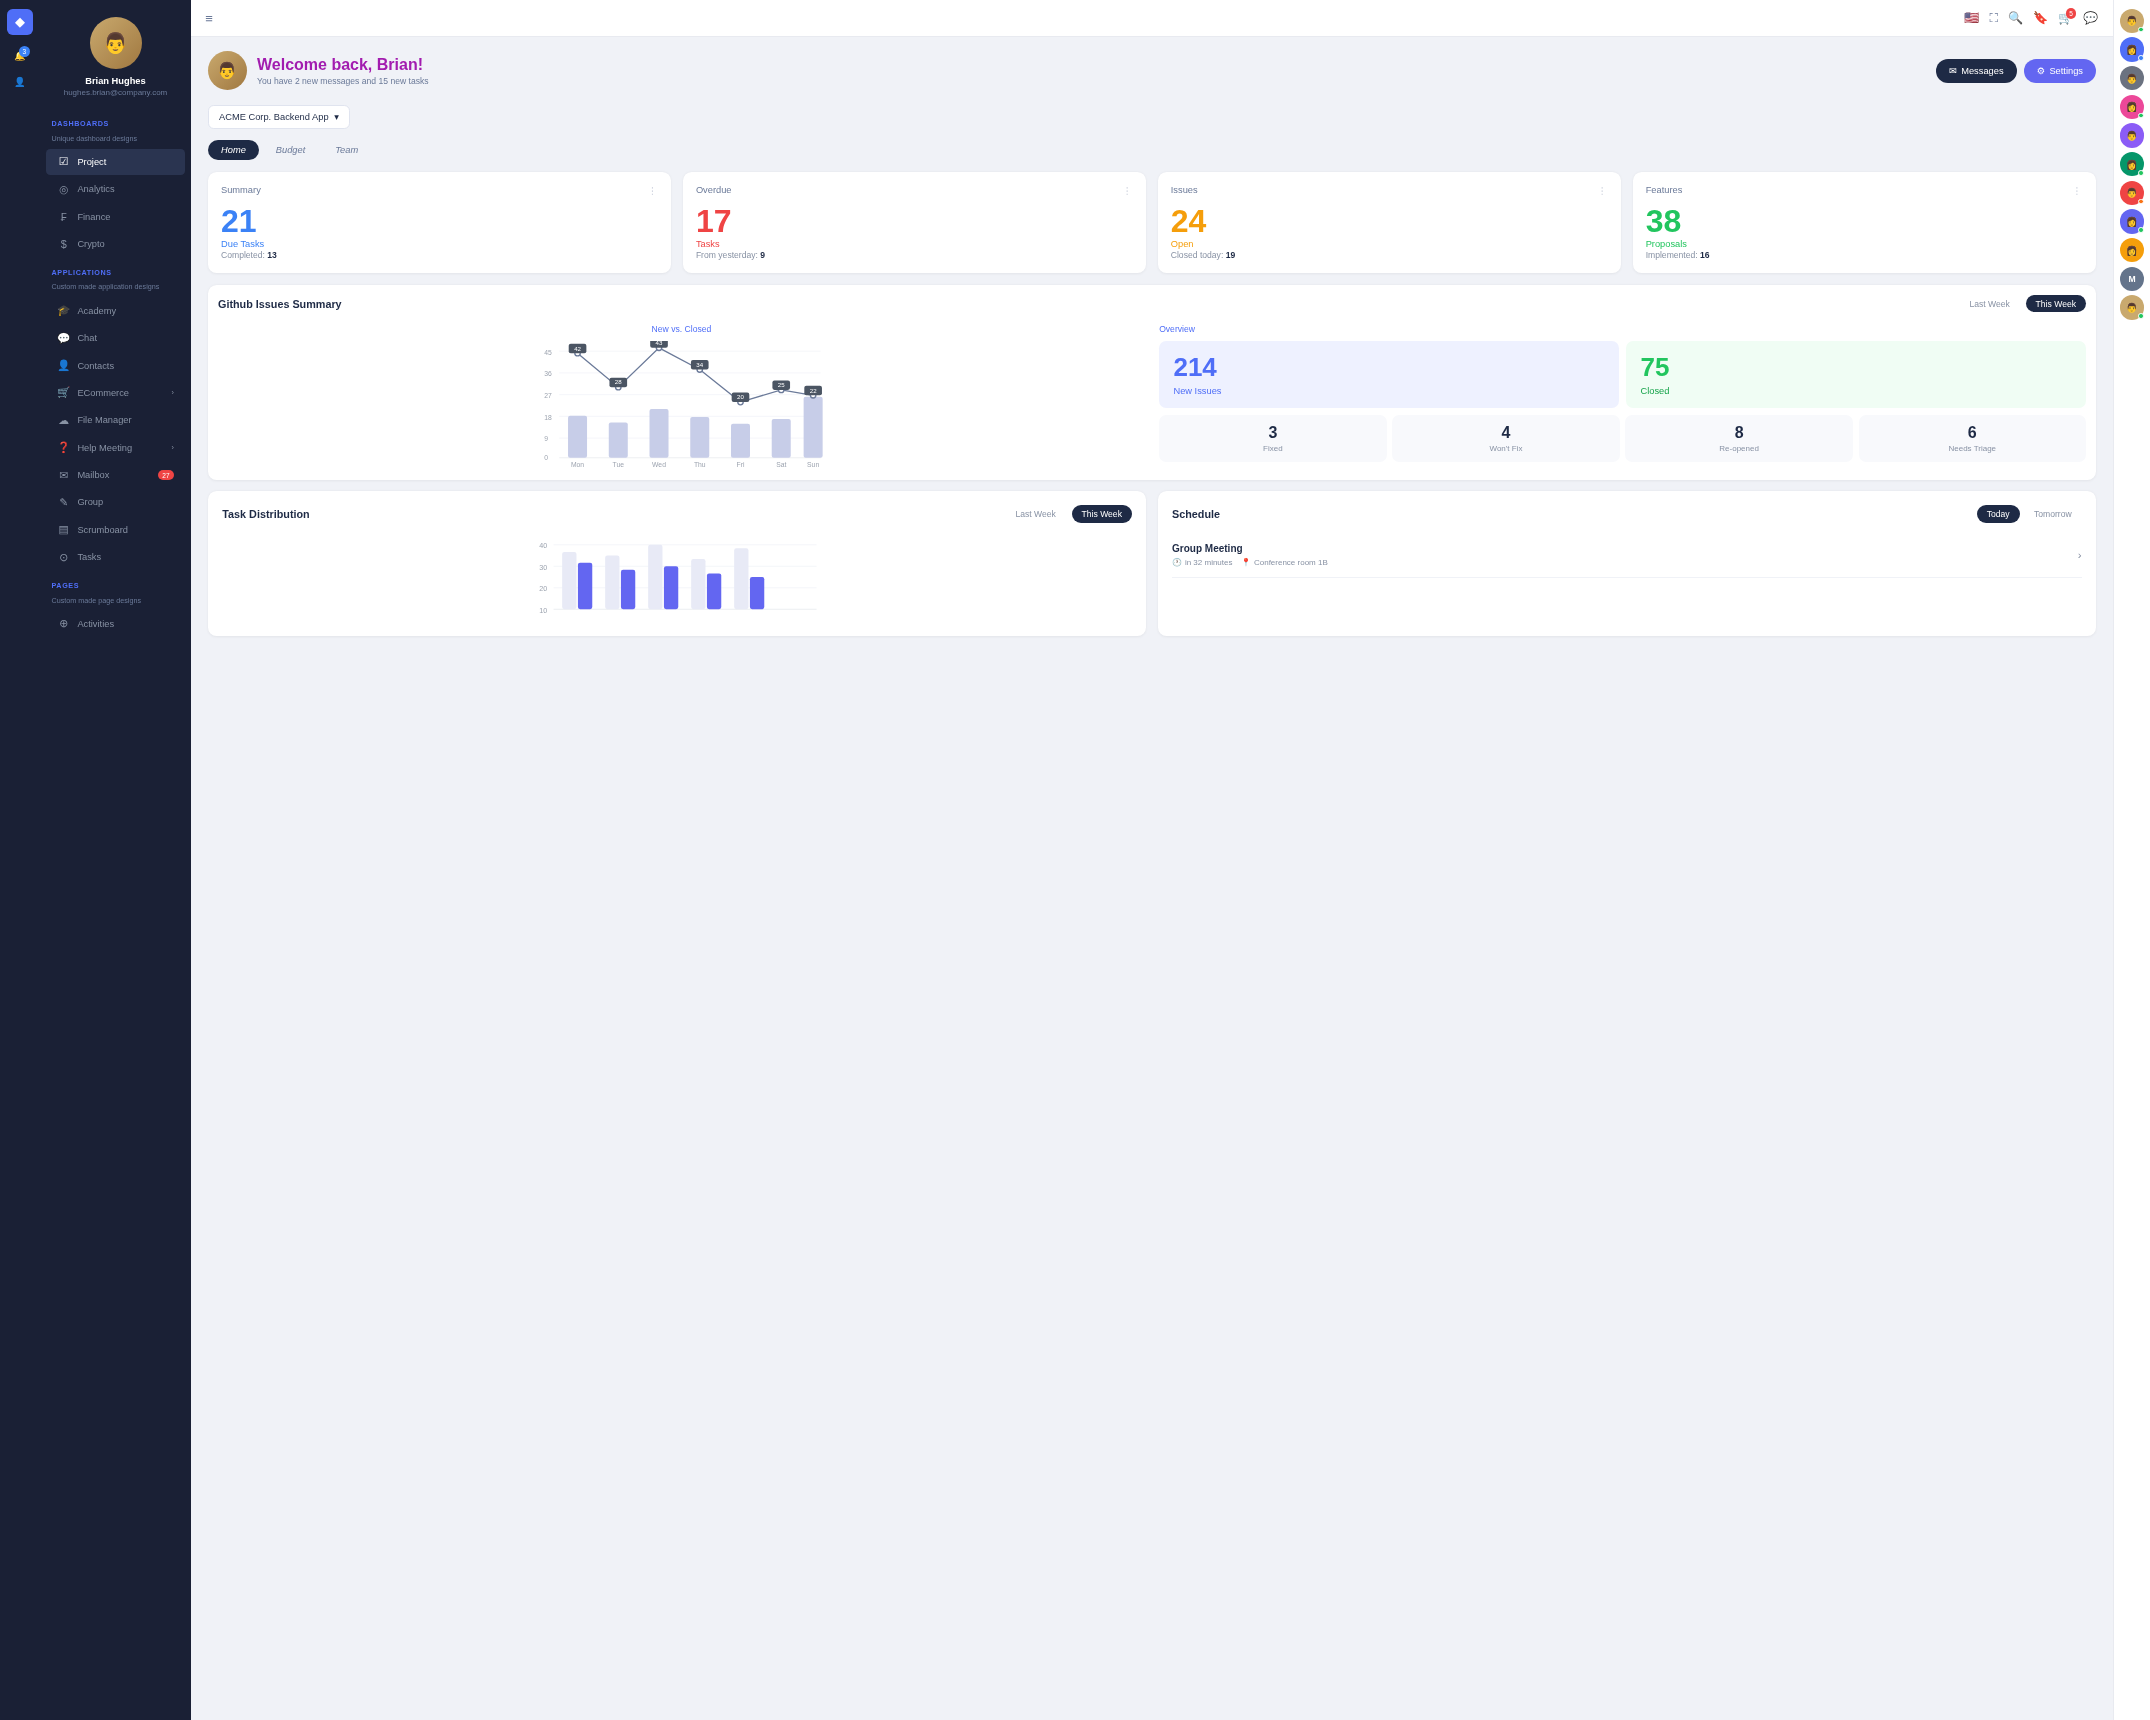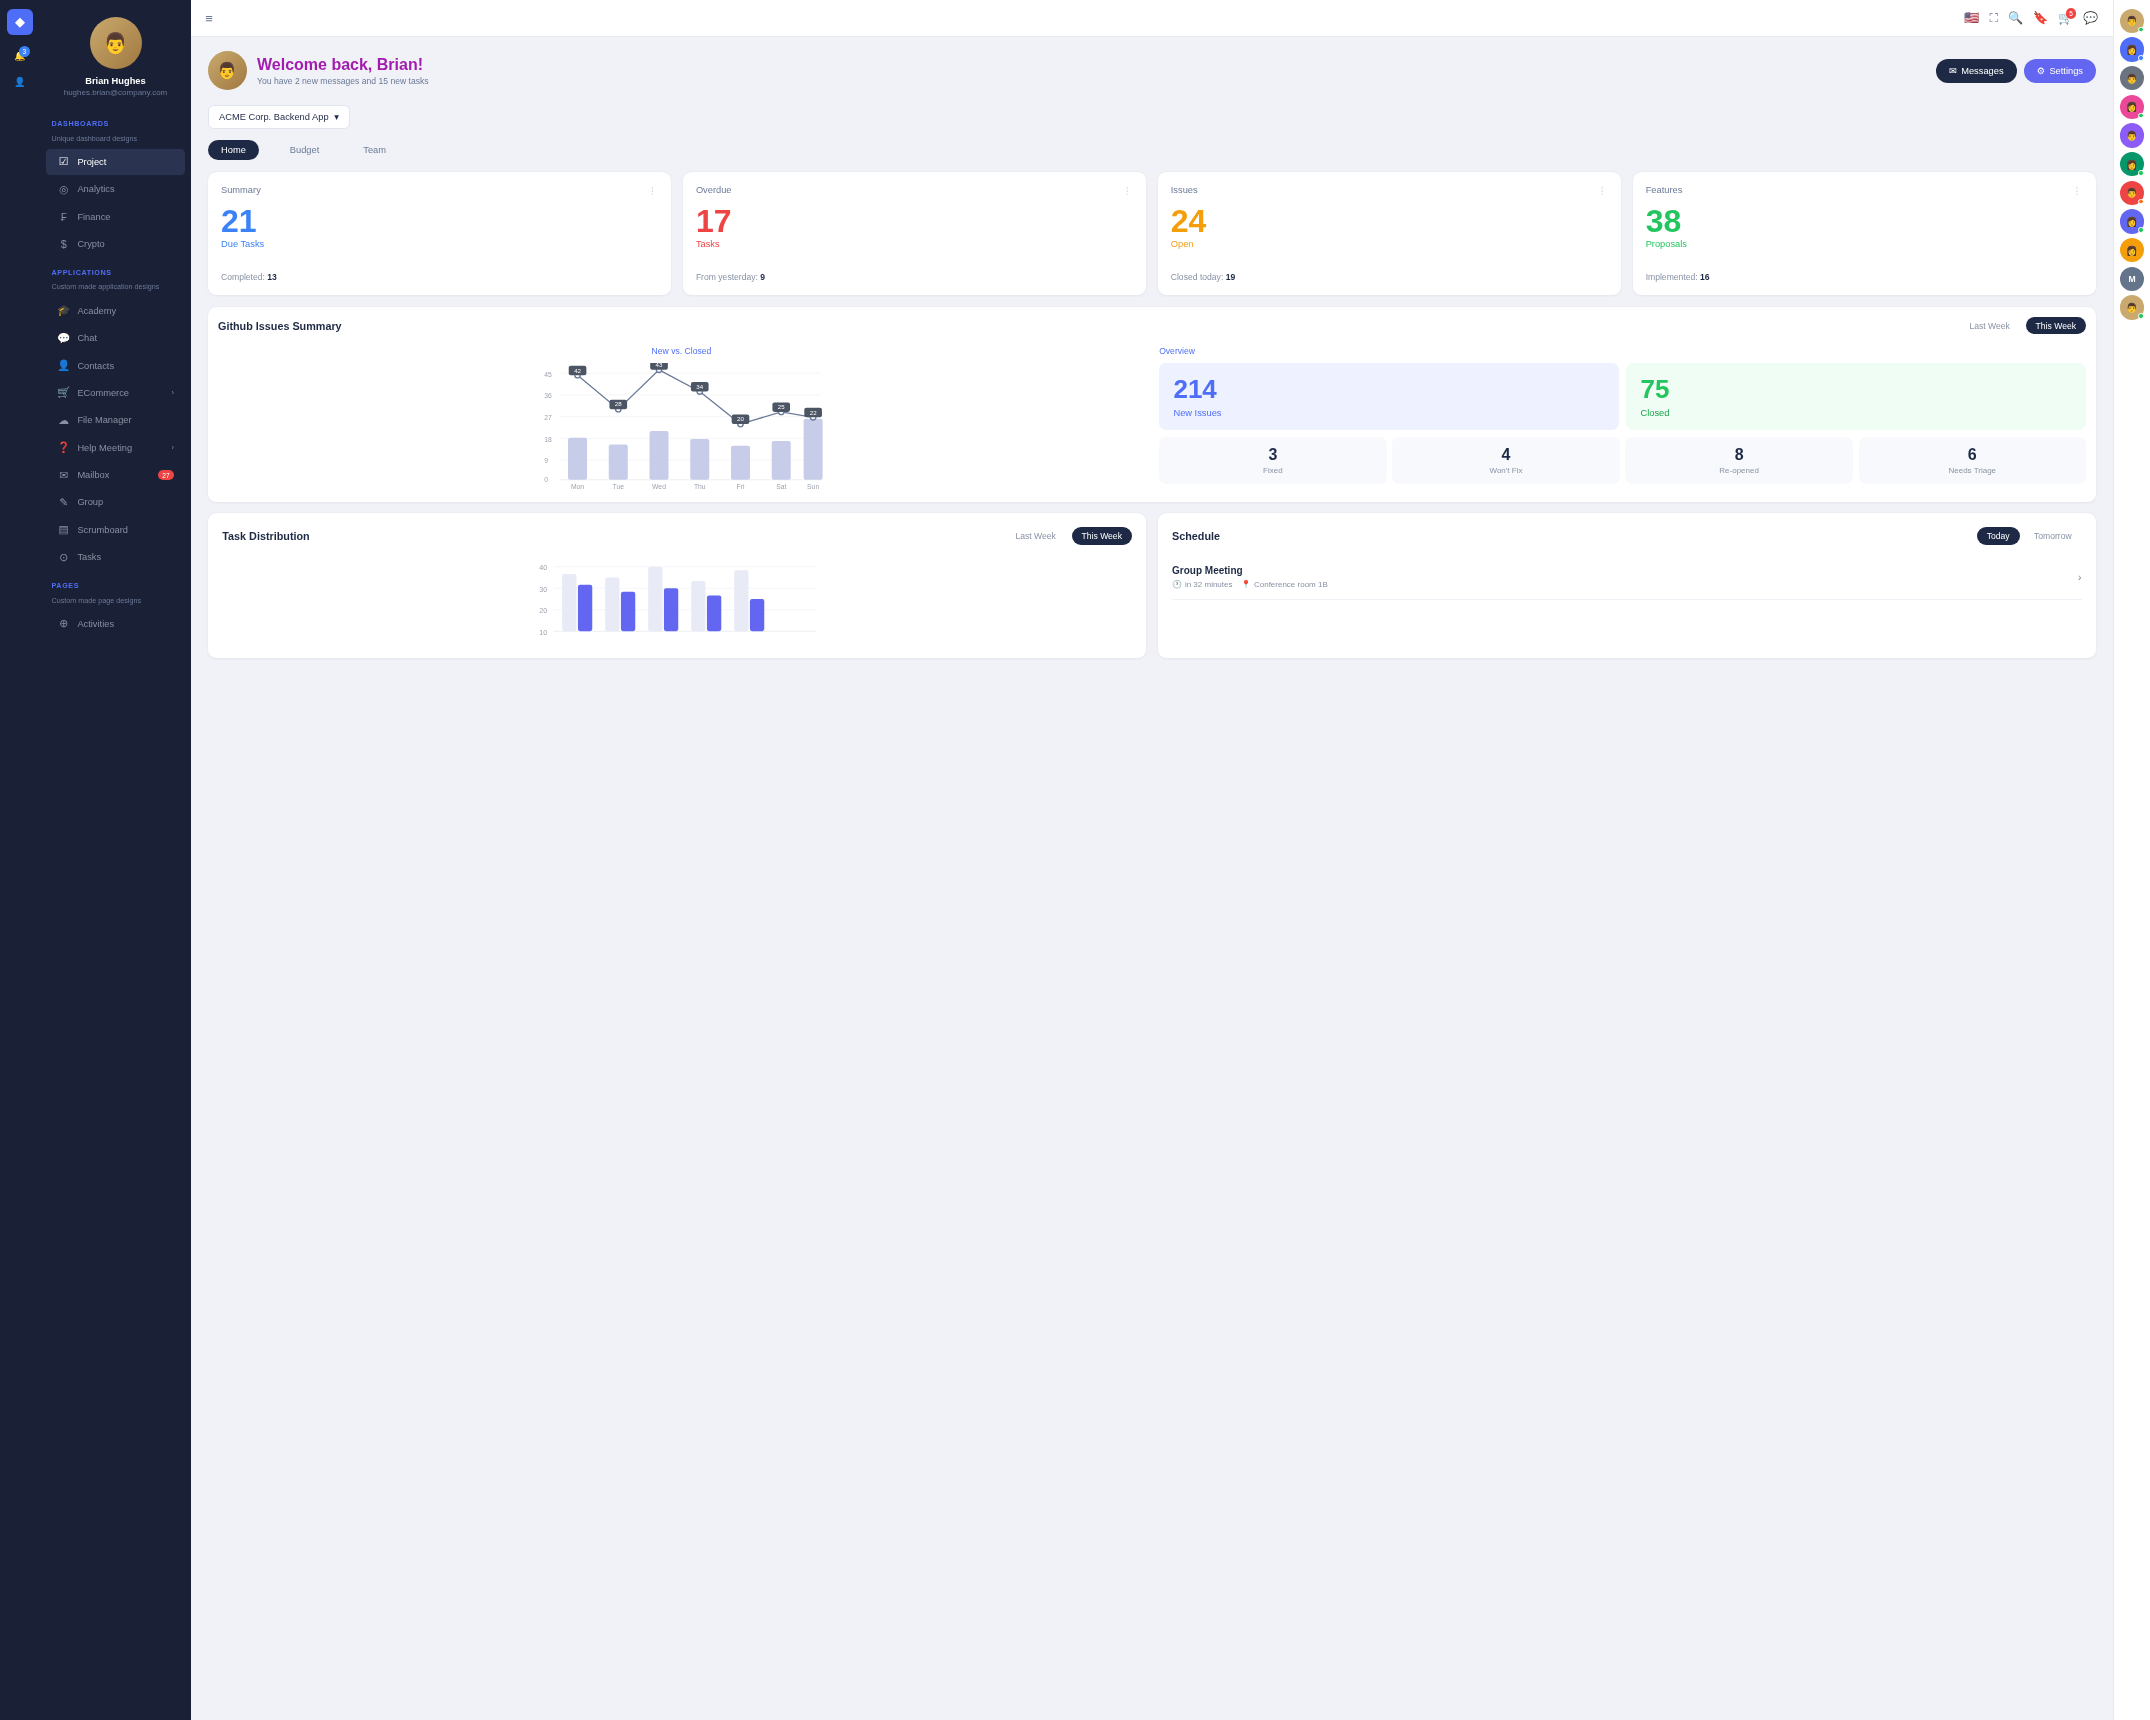--- a/index.html
+++ b/index.html
@@ -54,32 +54,32 @@
     .welcome-text h1 { font-size: 16px; font-weight: 700; color: #a21caf; }
     .welcome-text p { font-size: 8.6px; color: #6b7a99; margin-top: 2.2px; }
     .welcome-actions { margin-left: auto; display: flex; gap: 7.2px; }
     .btn-messages { background: #1e2a45; color: white; border: none; padding: 6.5px 13px; border-radius: 14.3px; font-size: 9.3px; cursor: pointer; display: flex; align-items: center; gap: 4.3px; font-weight: 500; }
     .btn-settings { background: #6366f1; color: white; border: none; padding: 6.5px 13px; border-radius: 14.3px; font-size: 9.3px; cursor: pointer; display: flex; align-items: center; gap: 4.3px; font-weight: 500; }
 
     
     .project-selector { display: inline-flex; align-items: center; gap: 5.7px; background: white; border: 0.7px solid #e0e4ef; border-radius: 5.7px; padding: 5.7px 10px; font-size: 9.3px; color: #1e2a45; cursor: pointer; margin-bottom: 11.5px; font-weight: 500; }
 
     
-    .tabs { display: flex; gap: 18px; margin-bottom: 11.5px; }
+    .tabs { display: flex; gap: 4px; margin-bottom: 11.5px; font-style: italic; }
     .tab { padding: 5px 13px; border-radius: 14.3px; font-size: 9.3px; cursor: pointer; color: #6b7a99; font-weight: 500; }
     .tab.active { background: #1e2a45; color: white; }
 
     
     .stats-row { display: grid; grid-template-columns: repeat(4, 1fr); gap: 11.5px; margin-bottom: 11.5px; }
     .stat-card { background: white; border-radius: 8.6px; padding: 13px; box-shadow: 0 0.7px 2.9px rgba(0,0,0,0.06); }
     .stat-card-header { display: flex; justify-content: space-between; align-items: center; margin-bottom: 8.6px; color: #6b7a99; font-size: 9.3px; font-weight: 500; }
     .stat-card-header .dots { color: #c0c6d5; cursor: pointer; letter-spacing: 1.4px; }
     .stat-number { font-size: 32px; font-weight: 700; line-height: 1; margin-bottom: 2.9px; }
     .stat-label { font-size: 9.3px; font-weight: 500; }
-    .stat-secondary { font-size: 8.6px; color: #8892a4; margin-top: 23px; }
+    .stat-secondary { font-size: 8.6px; color: #8892a4; margin-top: 1px; }
     .stat-secondary b { color: #1e2a45; }
     .color-blue { color: #3b82f6; }
     .color-red { color: #ef4444; }
     .color-orange { color: #f59e0b; }
     .color-green { color: #22c55e; }
 
     
     .github-section { background: white; border-radius: 8.6px; padding: 10px; box-shadow: 0 0.7px 2.9px rgba(0,0,0,0.06); margin-bottom: 11.5px; }
     .section-header { display: flex; justify-content: space-between; align-items: center; margin-bottom: 11.5px; }
     .section-title { font-size: 10.8px; font-weight: 600; color: #1e2a45; }

